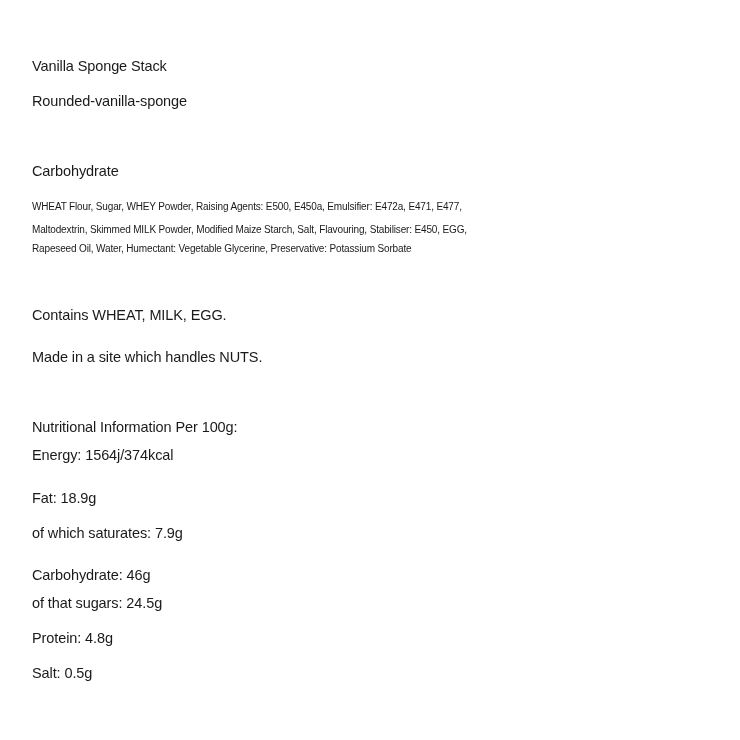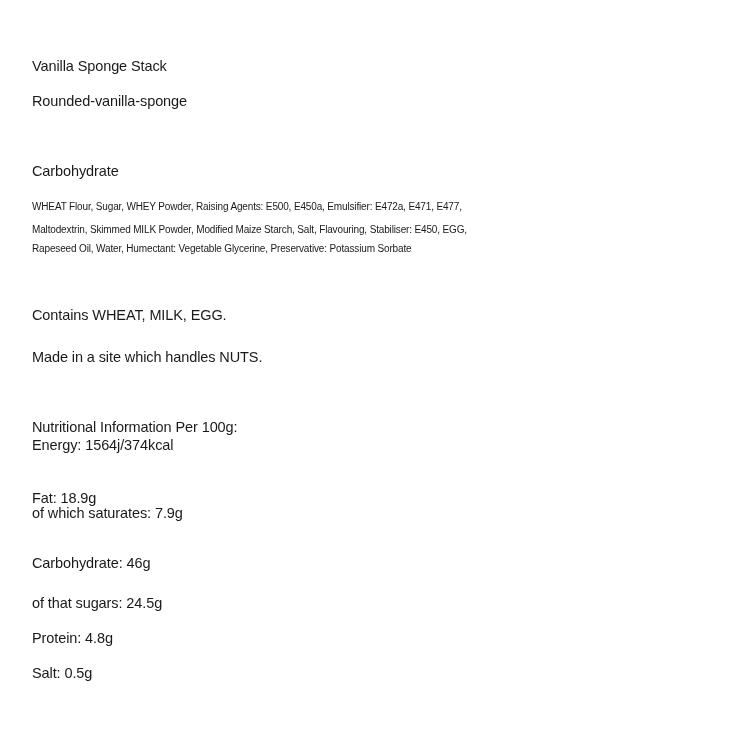--- a/index.html
+++ b/index.html
@@ -17,20 +17,20 @@
 
   <div class="line" style="top:162px">Carbohydrate</div>
   <div class="ing" style="top:196px">WHEAT Flour, Sugar, WHEY Powder, Raising Agents: E500, E450a, Emulsifier: E472a, E471, E477,</div>
   <div class="ing" style="top:219px">Maltodextrin, Skimmed MILK Powder, Modified Maize Starch, Salt, Flavouring, Stabiliser: E450, EGG,</div>
   <div class="ing" style="top:238px">Rapeseed Oil, Water, Humectant: Vegetable Glycerine, Preservative: Potassium Sorbate</div>
 
   <div class="line" style="top:306px">Contains WHEAT, MILK, EGG.</div>
   <div class="line" style="top:348px">Made in a site which handles NUTS.</div>
 
   <div class="line" style="top:418px">Nutritional Information Per 100g:</div>
-  <div class="line" style="top:436px">Energy: 1564j/374kcal</div>
+  <div class="line" style="top:446px">Energy: 1564j/374kcal</div>
   <div class="line" style="top:489px">Fat: 18.9g</div>
-  <div class="line" style="top:504px">of which saturates: 7.9g</div>
-  <div class="line" style="top:554px">Carbohydrate: 46g</div>
+  <div class="line" style="top:524px">of which saturates: 7.9g</div>
+  <div class="line" style="top:566px">Carbohydrate: 46g</div>
   <div class="line" style="top:594px">of that sugars: 24.5g</div>
   <div class="line" style="top:629px">Protein: 4.8g</div>
   <div class="line" style="top:664px">Salt: 0.5g</div>
 </div>
 
 </body></html>

